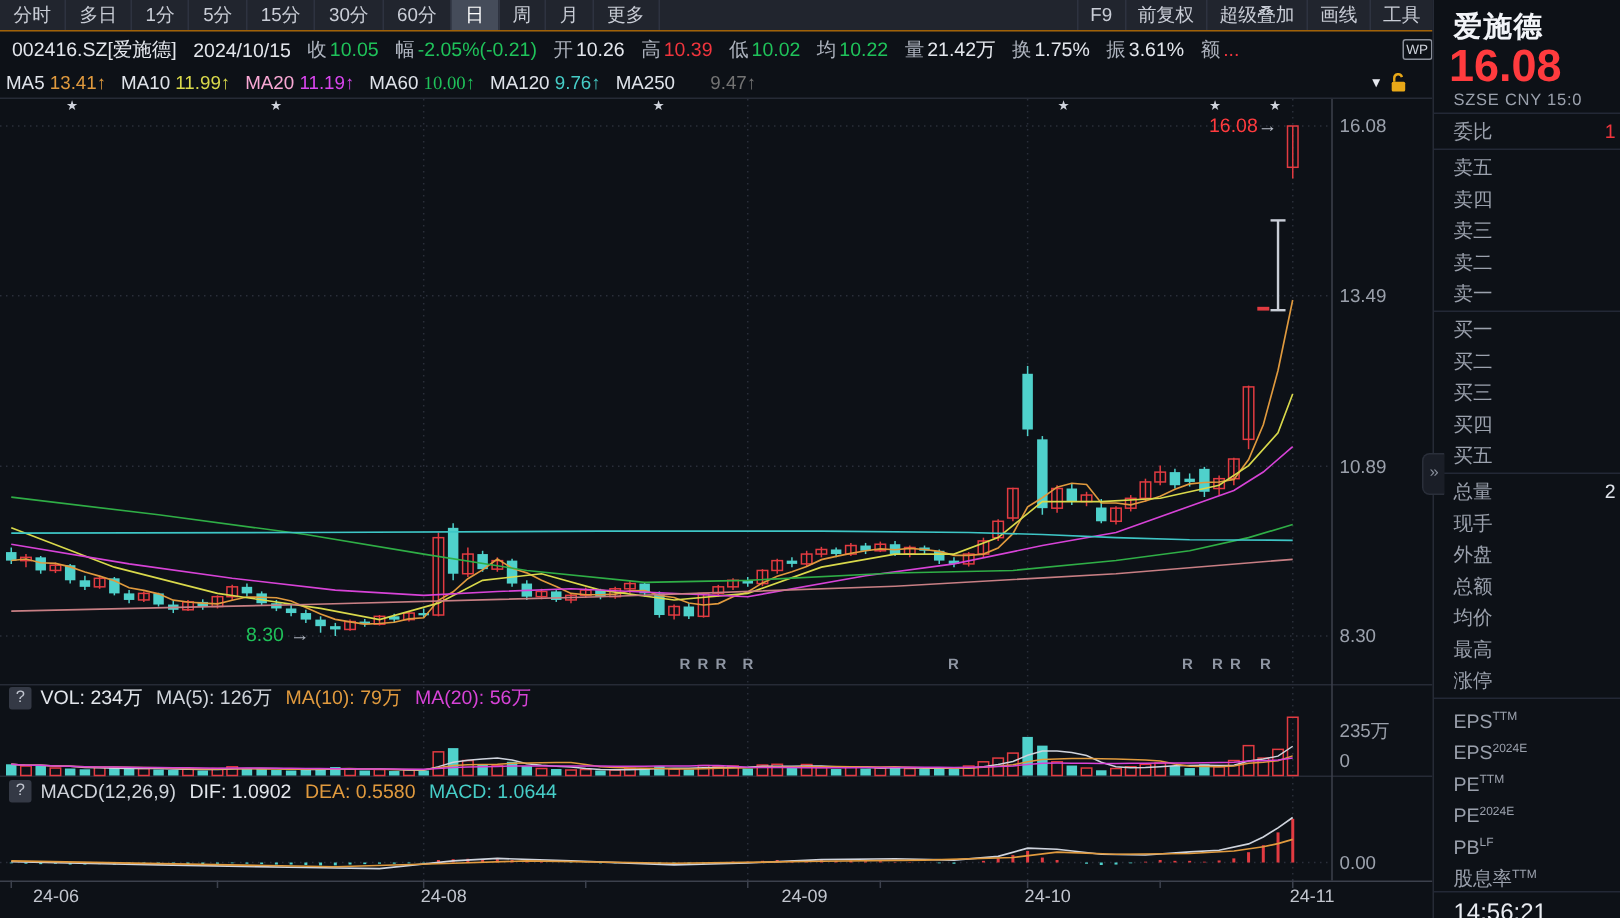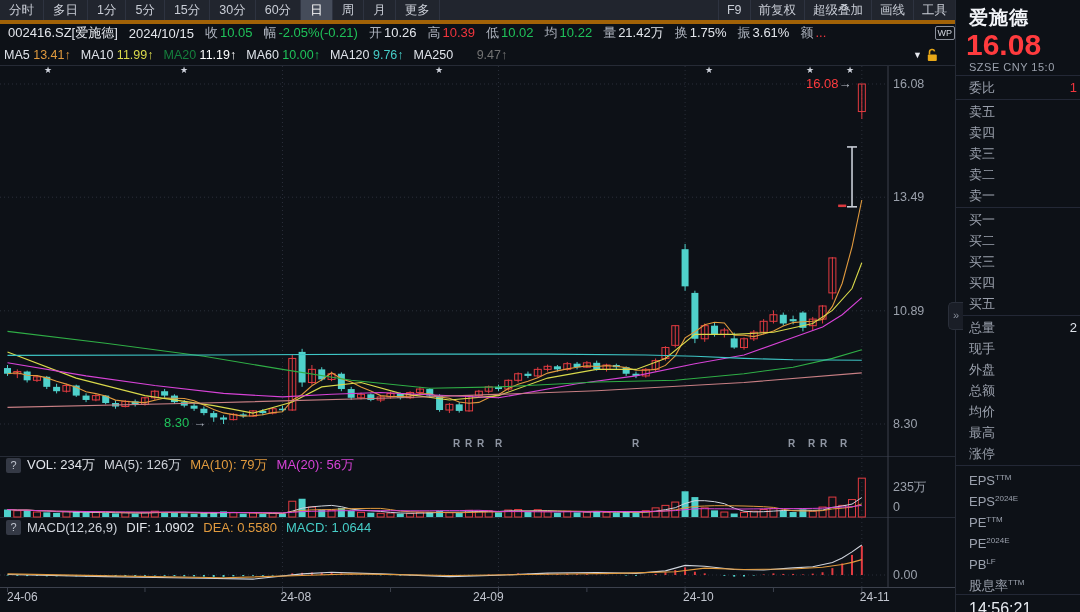--- a/index.html
+++ b/index.html
@@ -1,18 +1,18 @@
 <!DOCTYPE html>
 <html><head>
 <meta charset="utf-8">
 <style>
   html,body{margin:0;padding:0}
   body{width:1080px;height:612px;background:#0d1117;overflow:hidden;position:relative;
        font-family:"Liberation Sans","DejaVu Sans",sans-serif;color:#dfe3ea;-webkit-font-smoothing:antialiased}
-  #tabbar{position:absolute;left:0;top:0;width:1065px;height:20px;background:#21252e;border-bottom:4px solid #a16207;
+  #tabbar{position:absolute;left:0;top:0;width:1065px;height:20px;background:#21252e;border-bottom:1px solid #a16207;
           display:flex;font-size:12.5px;color:#c9cdd6;z-index:5}
   .tab{padding:0 9px;height:20px;line-height:20px;border-right:1px solid #2e3340;white-space:nowrap;cursor:default}
   .tab.active{background:#454c5a;color:#ffffff}
   .tools{margin-left:auto;display:flex;align-items:center}
   .toolitem{padding:0 8px;border-left:1px solid #2e3340;height:20px;line-height:20px;white-space:nowrap}
   .ticon{width:22px;text-align:center;color:#aab0bb}
   .qmark{display:inline-block;width:13px;height:13px;line-height:13px;border:1px solid #7e8491;border-radius:50%;
          font-size:10px;text-align:center;color:#aab0bb}
   #infobar{position:absolute;left:0;top:21px;width:947px;height:24px;display:flex;align-items:center;
            font-size:13px;padding-left:8px;white-space:nowrap;z-index:4}
@@ -99,22 +99,22 @@
       <span class="itm"><span class="lbl">振</span><span class="c-white">3.61%</span></span>
       <span class="itm"><span class="lbl">额</span><span class="c-red">...</span></span>
     </span>
   <span class="wp" style="margin-left:auto;">WP</span>
 </div>
 
 <div id="mabar">
   <span id="ma-items" style="display:flex">
       <span class="ma"><span style="color: rgb(223, 227, 234);">MA5 </span><span style="color: rgb(224, 154, 62);">13.41↑</span></span>
       <span class="ma"><span style="color: rgb(223, 227, 234);">MA10 </span><span style="color: rgb(217, 217, 75);">11.99↑</span></span>
-      <span class="ma"><span style="color: #15803d;">MA20 </span><span style="color: #ffffff; text-align: center;">11.19↑</span></span>
-      <span class="ma"><span style="color: rgb(223, 227, 234);">MA60 </span><span style="color: rgb(31, 194, 90);">10.00↑</span></span>
+      <span class="ma"><span style="color: #f9a8d4;">MA20 </span><span style="color: #d946ef; text-align: center;">11.19↑</span></span>
+      <span class="ma"><span style="color: rgb(223, 227, 234);">MA60 </span><span style="color: rgb(31, 194, 90); font-family: Liberation Serif, serif;">10.00↑</span></span>
       <span class="ma"><span style="color: rgb(223, 227, 234);">MA120 </span><span style="color: rgb(70, 205, 199);">9.76↑</span></span>
       <span class="ma"><span style="color: rgb(223, 227, 234);">MA250 </span><span style="color: #737373; margin-left: 20px;">9.47↑</span></span>
     </span>
   <span id="daterange">
     <span class="caret">▼</span>
     <svg width="13" height="14" style="margin-right:12px">
       <path d="M3.5 6.5 V4.2 A2.6 2.6 0 0 1 8.6 3.4" fill="none" stroke="#e8a818" stroke-width="1.6"></path>
       <rect x="1.8" y="6.5" width="9" height="6.5" rx="1" fill="#e8a818"></rect>
     </svg>
   </span>
@@ -518,23 +518,23 @@
   </svg>
 
 <div id="overlays">
     <span class="axlbl" style="left: 893px; top: 77px;">16.08</span>
     <span class="axlbl" style="left: 893px; top: 190px; text-align: center;">13.49</span>
     <span class="axlbl" style="left: 893px; top: 304px;">10.89</span>
     <span class="axlbl" style="left: 893px; top: 417px;">8.30</span>
     <span class="axlbl" style="left: 893px; top: 479px;">235万</span>
     <span class="axlbl" style="left: 893px; top: 500px;">0</span>
     <span class="axlbl" style="left: 893px; top: 568px;">0.00</span>
-    <span class="xlbl" style="left: 7px;">24-06</span>
+    <span class="xlbl" style="left: 22px;">24-06</span>
     <span class="xlbl" style="left: 280.46px;">24-08</span>
-    <span class="xlbl" style="left: 473px;">24-09</span>
+    <span class="xlbl" style="left: 521px;">24-09</span>
     <span class="xlbl" style="left: 683.08px;">24-10</span>
     <span class="xlbl" style="left: 859.84px;">24-11</span>
     <span class="starm" style="left: 44px;">★</span>
     <span class="starm" style="left: 180px;">★</span>
     <span class="starm" style="left: 435px;">★</span>
     <span class="starm" style="left: 705px;">★</span>
     <span class="starm" style="left: 806px;">★</span>
     <span class="starm" style="left: 846px;">★</span>
     <span class="rmark" style="left: 453px;">R</span>
     <span class="rmark" style="left: 465px;">R</span>

